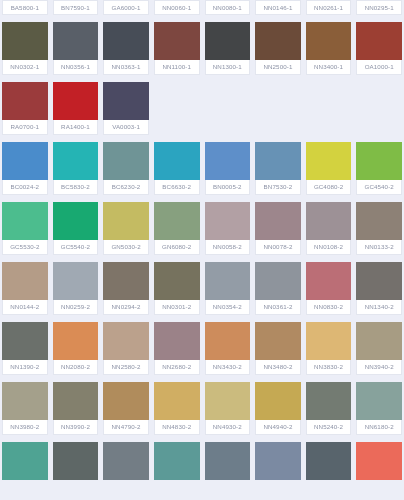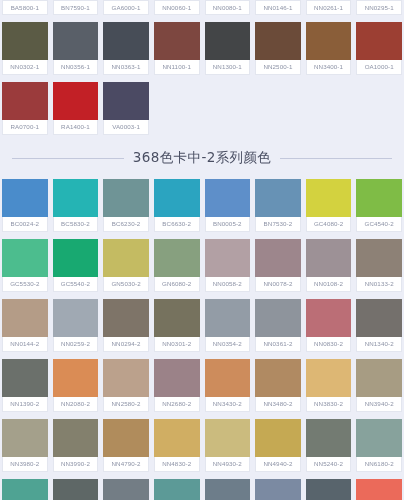--- a/index.html
+++ b/index.html
@@ -154,25 +154,20 @@
         <div class="label">VA0003-1</div>
       </div>
       <div class="cell spacer-cell"></div>
       <div class="cell spacer-cell"></div>
       <div class="cell spacer-cell"></div>
       <div class="cell spacer-cell"></div>
       <div class="cell spacer-cell"></div>
     </div>
   </div>
 
-  <div class="title-wrap">
-    <span class="title-rule"></span>
-    <span class="title-text">368色卡中-2系列颜色</span>
-    <span class="title-rule"></span>
-  </div>
 
   <div class="bottom-section" id="series2">
       <div class="grid row">
         <div class="cell">
           <span class="chip" style="background: rgb(74, 140, 203);"></span>
           <div class="label">BC0024-2</div>
         </div>
         <div class="cell">
           <span class="chip" style="background: rgb(37, 180, 180);"></span>
           <div class="label">BC5830-2</div>

